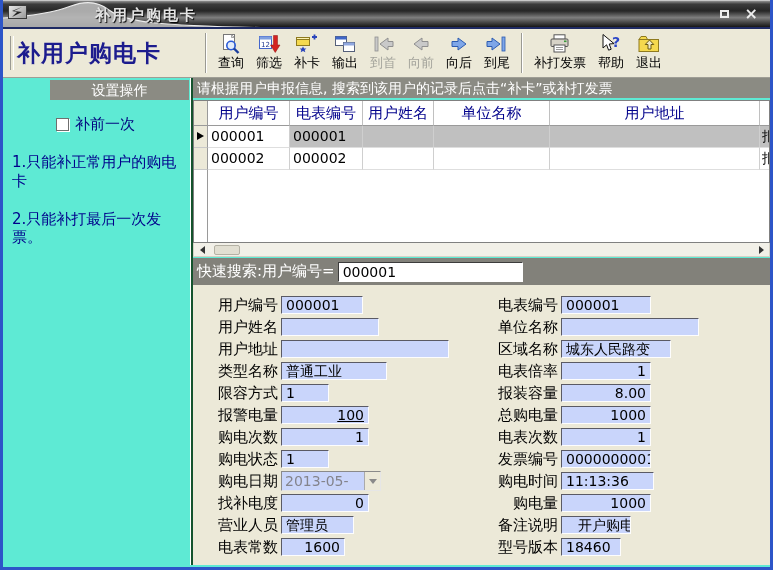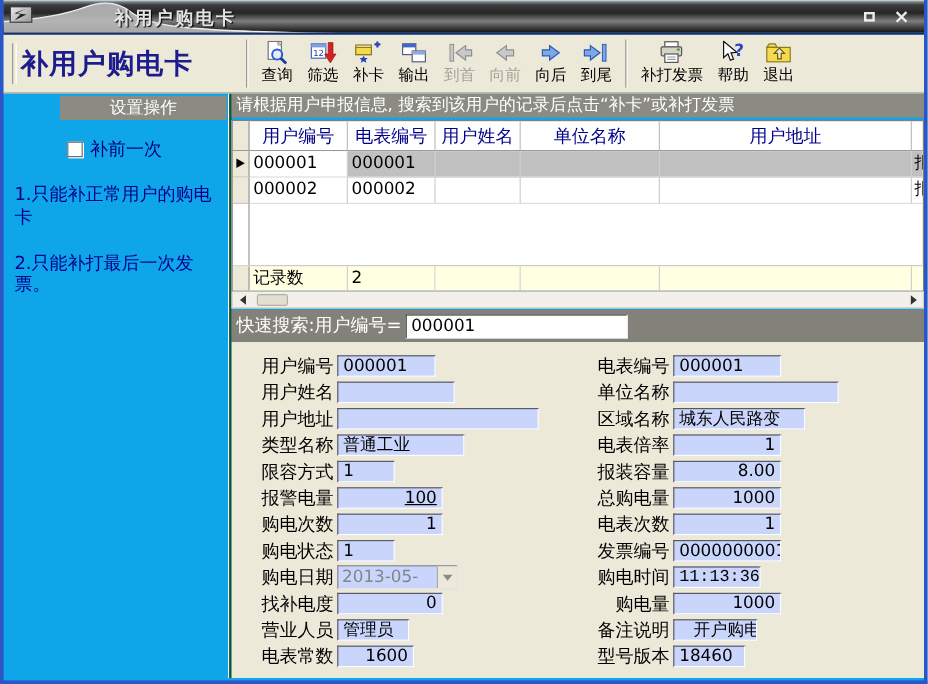--- a/index.html
+++ b/index.html
@@ -1,17 +1,17 @@
 <!DOCTYPE html>
 <html><head>
 <meta charset="utf-8">
 <style>
   * { margin:0; padding:0; box-sizing:border-box; cursor:default; }
   body { width:773px; height:570px; font-family:"DejaVu Sans","Liberation Sans",sans-serif; background:#fff; }
-  .window { position:relative; width:773px; height:570px; background:#0ea5e9;
+  .window { position:relative; width:773px; height:570px; background:#5eead4;
             border-left:3px solid #2d55c8; border-right:3px solid #2d55c8; border-bottom:3px solid #2d55c8; }
 
   
   .titlebar { height:29px; position:relative; overflow:hidden; border-top:1px solid #c8c8c8; border-bottom:2px solid #1e2a63;
     background:linear-gradient(180deg,#8f8f8f 0%,#3c3c3c 12%,#262626 38%,#555 52%,#7e7e7e 64%,#474747 82%,#161616 100%); }
   .swoosh { position:absolute; left:0; top:0; }
   .app-icon { position:absolute; left:5px; top:4px; width:19px; height:14px;
     background:linear-gradient(135deg,#e8e8e8,#9a9a9a); border:1px solid #3a3a3a; display:flex; align-items:center; justify-content:center; }
   .titletext { position:absolute; left:92px; top:5px; font-size:15px; font-weight:bold; color:#e3e3e3;
     letter-spacing:2px; text-shadow:1px 1px 1px #000; }
@@ -272,29 +272,20 @@
             <div class="g-cell" style="width: 82px;">000002</div>
             <div class="g-cell" style="width: 73px;">000002</div>
             <div class="g-cell" style="width: 71px;"></div>
             <div class="g-cell" style="width: 116px;"></div>
             <div class="g-cell" style="width: 210px;"></div>
             <div class="g-cell partial">报</div>
           </div>
           <div class="g-fill">
             <div class="sel"></div>
           </div>
-          <div class="g-foot">
-            <div class="sel"></div>
-            <div class="g-cell" style="width: 82px;">记录数</div>
-            <div class="g-cell" style="width: 73px;">2</div>
-            <div class="g-cell" style="width: 71px;"></div>
-            <div class="g-cell" style="width: 116px;"></div>
-            <div class="g-cell" style="width: 210px;"></div>
-            <div class="g-cell partial"></div>
-          </div>
         </div>
 
       <div class="hscroll">
         <span class="arr-l"></span>
         <span class="thumb"></span>
         <span class="h-space"></span>
         <span class="arr-r"></span>
       </div>
 
       <div class="searchbar">
@@ -342,21 +333,21 @@
                 <div class="ctext">2013-05-25</div>
                 <div class="cbtn"></div>
               </div>
             </div>
             <div class="frow">
               <div class="flabel">找补电度</div>
               <div class="ffield right" style="width: 88px;">0</div>
             </div>
             <div class="frow">
               <div class="flabel">营业人员</div>
-              <div class="ffield" style="width: 60px;">管理员</div>
+              <div class="ffield" style="width: 73px;">管理员</div>
             </div>
             <div class="frow">
               <div class="flabel">电表常数</div>
               <div class="ffield right" style="width: 64px;">1600</div>
             </div>
           </div>
         <div class="fcol right" id="fcol-right">
             <div class="frow">
               <div class="flabel">电表编号</div>
               <div class="ffield" style="width: 90px;">000001</div>
@@ -384,21 +375,21 @@
             <div class="frow">
               <div class="flabel">电表次数</div>
               <div class="ffield right" style="width: 90px;">1</div>
             </div>
             <div class="frow">
               <div class="flabel">发票编号</div>
               <div class="ffield" style="width: 90px;">0000000001</div>
             </div>
             <div class="frow">
               <div class="flabel">购电时间</div>
-              <div class="ffield" style="width: 73px; font-family: Liberation Mono, monospace;">11:13:36</div>
+              <div class="ffield" style="width: 93px;">11:13:36</div>
             </div>
             <div class="frow">
               <div class="flabel">购电量</div>
               <div class="ffield right" style="width: 90px;">1000</div>
             </div>
             <div class="frow">
               <div class="flabel">备注说明</div>
               <div class="ffield" style="width: 70px; padding-left: 16px;">开户购电</div>
             </div>
             <div class="frow">

